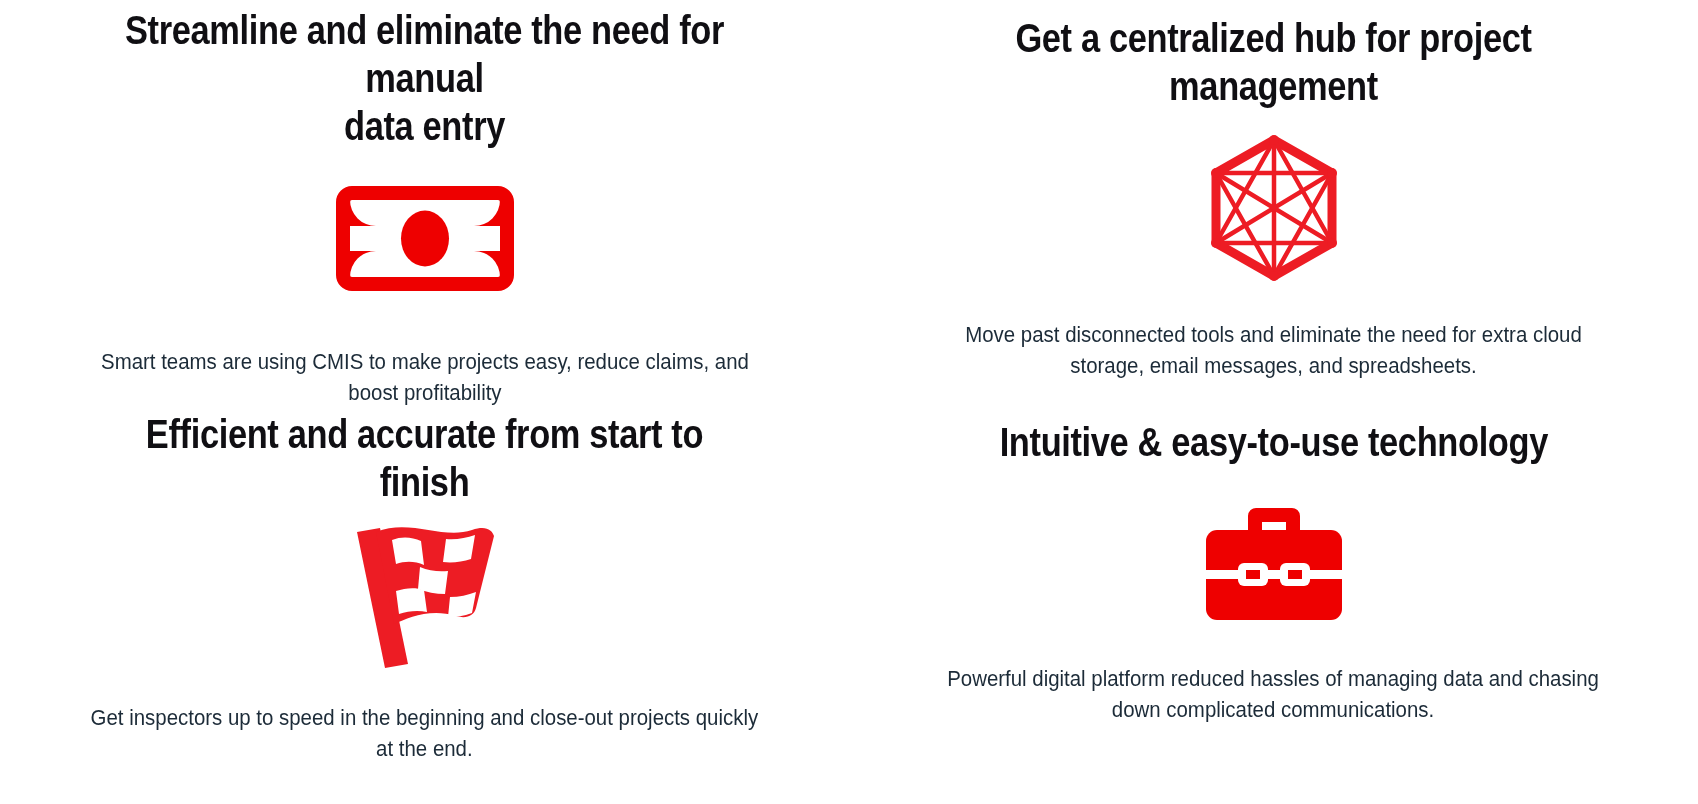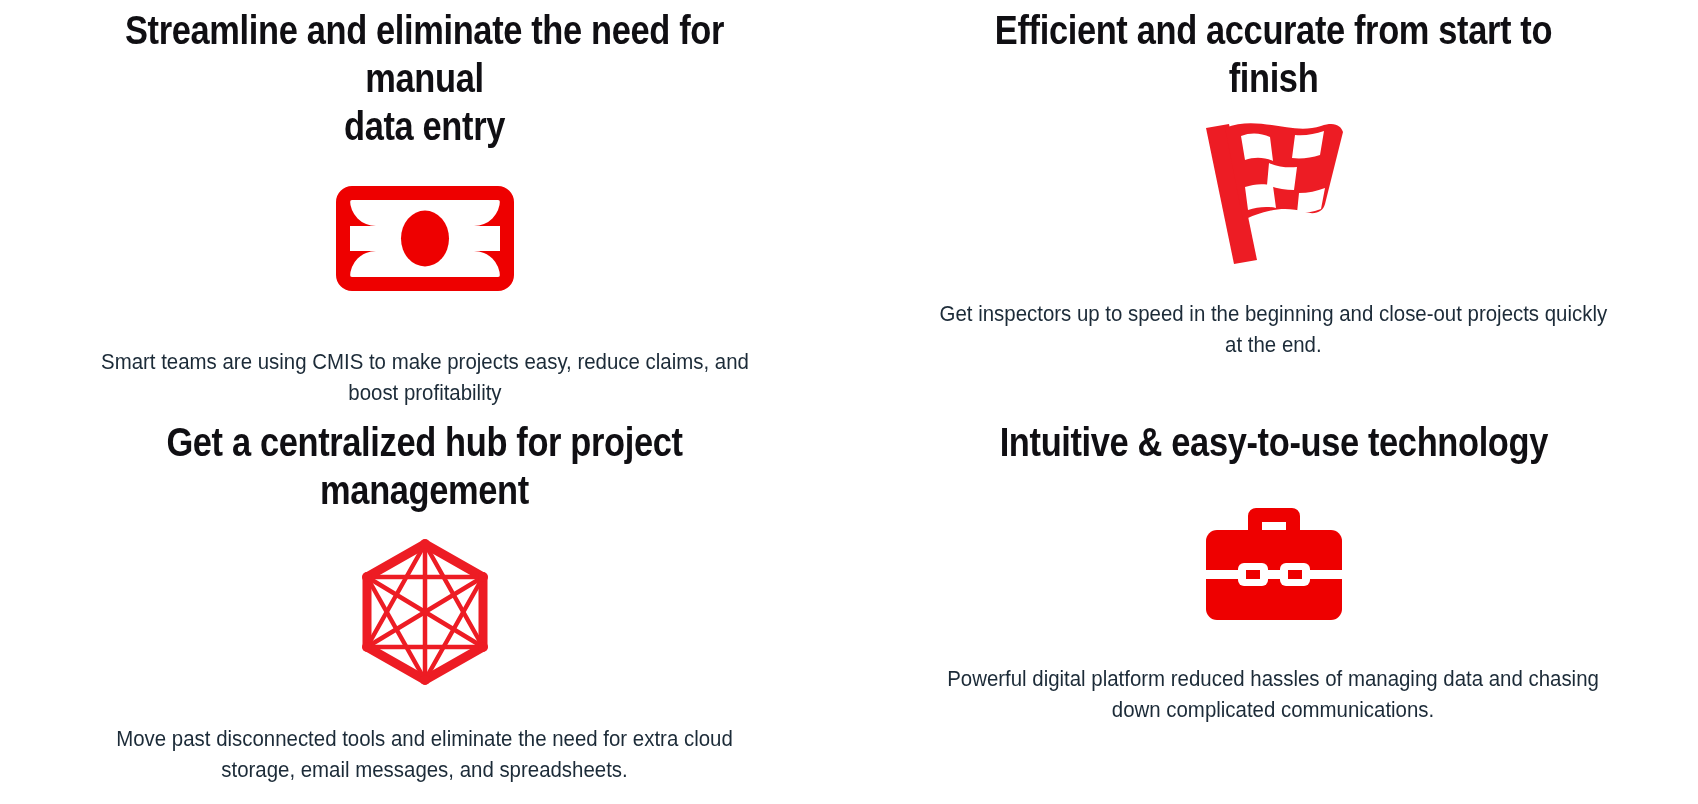--- a/index.html
+++ b/index.html
@@ -106,52 +106,20 @@
         <path d="M164 91 A26 26 0 0 0 138 65 L164 65 Z" fill="#EE0000"></path>
 
         <ellipse cx="89" cy="52.5" rx="24" ry="28" fill="#EE0000"></ellipse>
       </svg>
     </div>
 
     <p class="card-body">Smart teams are using CMIS to make projects easy, reduce claims, and
 boost profitability</p>
   </section>
 
-  <section class="feature-card card-tr">
-    <h2 class="card-heading">Efficient and accurate from start to finish</h2>
-
-    <div class="card-icon">
-      <svg width="150" height="145" viewBox="0 0 150 145" aria-hidden="true">
-        <g fill="#ED1C24">
-
-          <path d="M7 8 L30 4 L58 140 L35 144 Z"></path>
-
-          <path d="M26 8
-                   C 60 -6, 92 16, 122 6
-                   C 136 1, 142 6, 144 12
-                   L 126 84
-                   C 124 92, 116 95, 106 92
-                   C 80 84, 58 94, 44 100
-                   Z"></path>
-        </g>
-
-        <g fill="#ffffff">
-          <path d="M42 16 C52 12, 62 13, 71 17 L74 41 C65 37, 55 37, 46 40 Z"></path>
-          <path d="M96 15 C106 16, 116 14, 125 11 L121 35 C112 38, 102 39, 93 38 Z"></path>
-          <path d="M70 43 C79 47, 89 48, 98 47 L95 70 C86 70, 76 68, 68 65 Z"></path>
-          <path d="M46 67 C55 64, 65 63, 74 66 L77 88 C68 86, 58 87, 49 90 Z"></path>
-          <path d="M100 73 C109 73, 118 71, 126 68 L122 89 C114 92, 106 93, 98 93 Z"></path>
-        </g>
-      </svg>
-    </div>
-
-    <p class="card-body">Get inspectors up to speed in the beginning and close-out projects quickly
-at the end.</p>
-  </section>
-
   <section class="feature-card card-bl">
     <h2 class="card-heading">Get a centralized hub for project management</h2>
 
     <div class="card-icon">
       <svg width="152" height="152" viewBox="0 0 152 152" aria-hidden="true">
 
         <polygon points="76,8 134,41 134,111 76,144 18,111 18,41" fill="none" stroke="#ED1C24" stroke-width="9" stroke-linejoin="round"></polygon>
 
         <g stroke="#ED1C24" stroke-width="4.5" stroke-linecap="round" fill="none">
           <line x1="76" y1="8" x2="134" y2="111"></line>
@@ -173,20 +141,52 @@
           <circle cx="18" cy="111" r="5"></circle>
           <circle cx="18" cy="41" r="5"></circle>
         </g>
       </svg>
     </div>
 
     <p class="card-body">Move past disconnected tools and eliminate the need for extra cloud
 storage, email messages, and spreadsheets.</p>
   </section>
 
+  <section class="feature-card card-tr">
+    <h2 class="card-heading">Efficient and accurate from start to finish</h2>
+
+    <div class="card-icon">
+      <svg width="150" height="145" viewBox="0 0 150 145" aria-hidden="true">
+        <g fill="#ED1C24">
+
+          <path d="M7 8 L30 4 L58 140 L35 144 Z"></path>
+
+          <path d="M26 8
+                   C 60 -6, 92 16, 122 6
+                   C 136 1, 142 6, 144 12
+                   L 126 84
+                   C 124 92, 116 95, 106 92
+                   C 80 84, 58 94, 44 100
+                   Z"></path>
+        </g>
+
+        <g fill="#ffffff">
+          <path d="M42 16 C52 12, 62 13, 71 17 L74 41 C65 37, 55 37, 46 40 Z"></path>
+          <path d="M96 15 C106 16, 116 14, 125 11 L121 35 C112 38, 102 39, 93 38 Z"></path>
+          <path d="M70 43 C79 47, 89 48, 98 47 L95 70 C86 70, 76 68, 68 65 Z"></path>
+          <path d="M46 67 C55 64, 65 63, 74 66 L77 88 C68 86, 58 87, 49 90 Z"></path>
+          <path d="M100 73 C109 73, 118 71, 126 68 L122 89 C114 92, 106 93, 98 93 Z"></path>
+        </g>
+      </svg>
+    </div>
+
+    <p class="card-body">Get inspectors up to speed in the beginning and close-out projects quickly
+at the end.</p>
+  </section>
+
   <section class="feature-card card-br">
     <h2 class="card-heading">Intuitive &amp; easy-to-use technology</h2>
 
     <div class="card-icon">
       <svg width="140" height="118" viewBox="0 0 140 118" aria-hidden="true">
 
         <path d="M52 4 H88 A8 8 0 0 1 96 12 V26 H82 V18 H58 V26 H44 V12 A8 8 0 0 1 52 4 Z" fill="#EE0000"></path>
 
         <rect x="2" y="26" width="136" height="90" rx="11" ry="11" fill="#EE0000"></rect>
 

